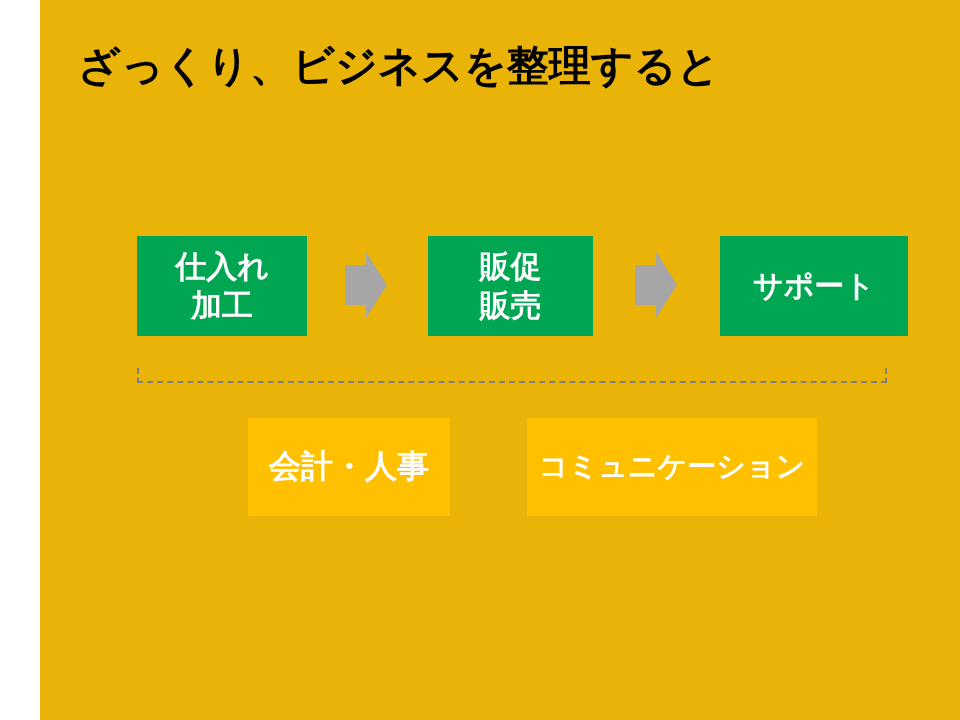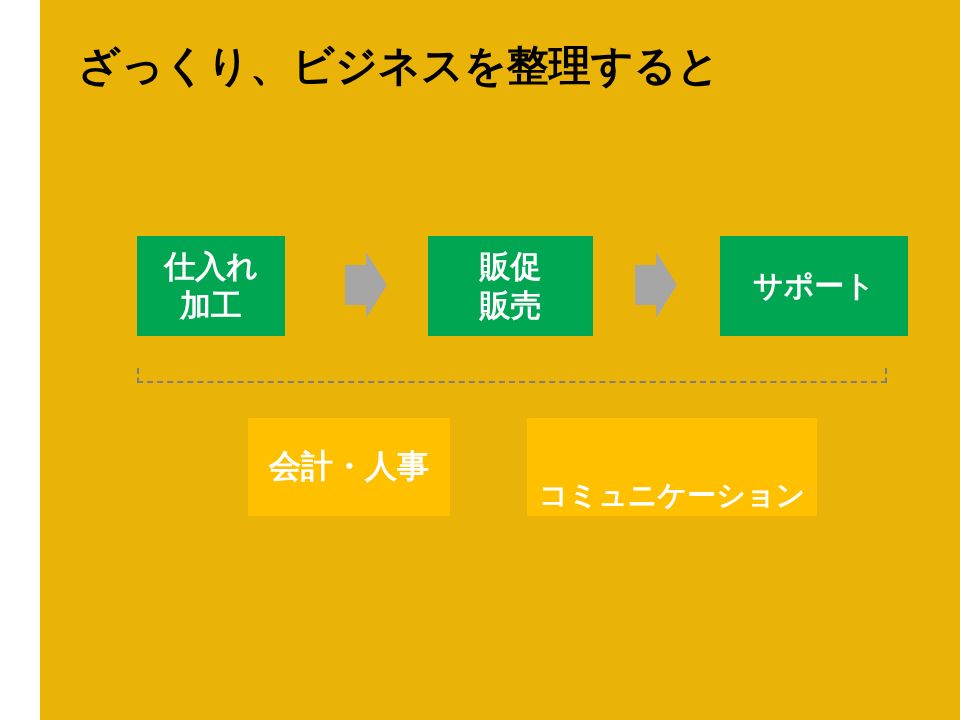--- a/index.html
+++ b/index.html
@@ -35,21 +35,21 @@
     color: #ffffff;
     font-weight: bold;
     display: flex;
     flex-direction: column;
     justify-content: center;
     align-items: center;
     text-align: center;
     font-size: 31px;
     line-height: 1.26;
   }
-  .pbox-1 { left: 97px;  width: 148px; }
+  .pbox-1 { left: 97px;  width: 170px; }
   .pbox-2 { left: 388px; width: 165px; text-align: center; }
   .pbox-3 { left: 680px; width: 188px; font-size: 30px; }
   .pbox .bline { display: block; }
   .arrow {
     position: absolute;
     top: 252px;
     width: 42px;
     height: 66px;
   }
   .arrow-1 { left: 305px; }
@@ -72,21 +72,21 @@
     background: #FFC000;
     color: #ffffff;
     font-weight: bold;
     display: flex;
     justify-content: center;
     align-items: center;
     text-align: center;
     white-space: nowrap;
   }
   .obox-1 { left: 208px; width: 202px; font-size: 32px; }
-  .obox-2 { left: 487px; width: 290px; font-size: 29px; align-items: flex-end; }
+  .obox-2 { left: 487px; width: 290px; font-size: 29px; }
 </style>
 </head>
 <body>
 
 <div class="slide">
 
   <h1 class="title">ざっくり、ビジネスを整理すると</h1>
 
   <div class="pbox pbox-1">
     <span class="bline">仕入れ</span>

